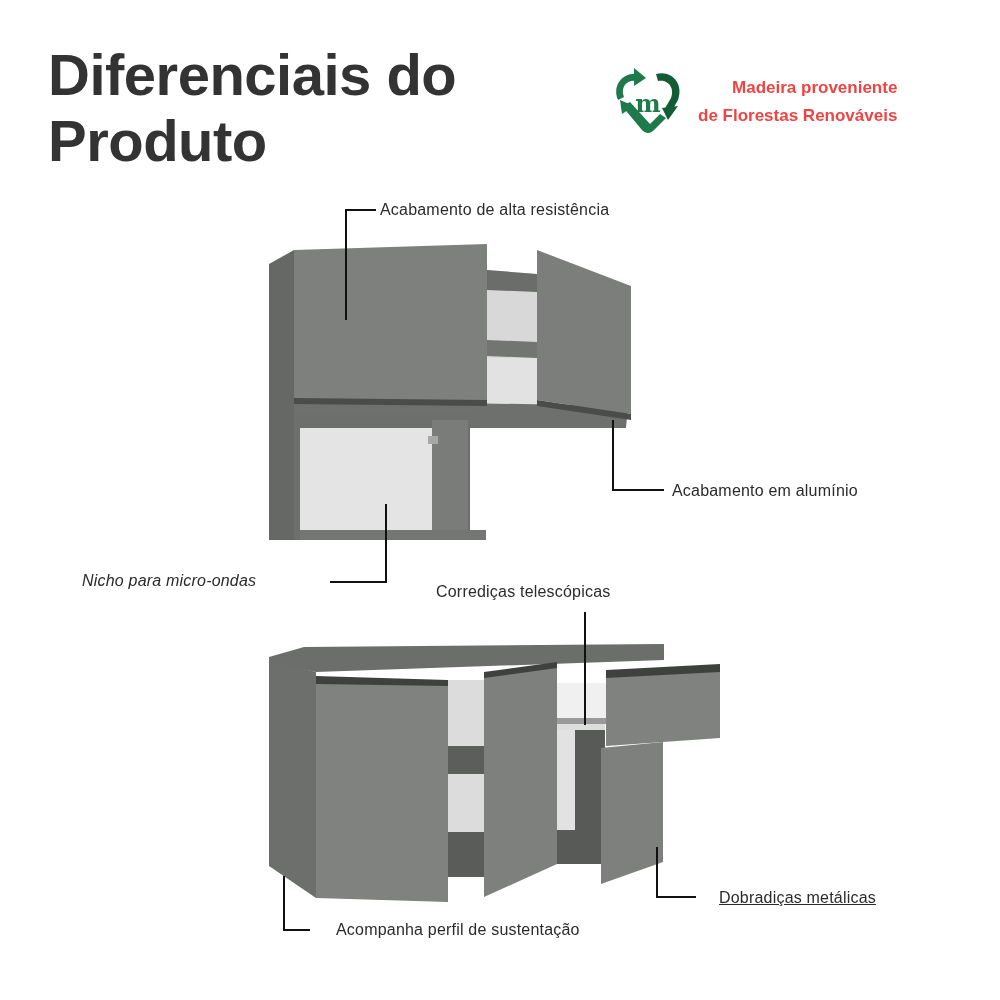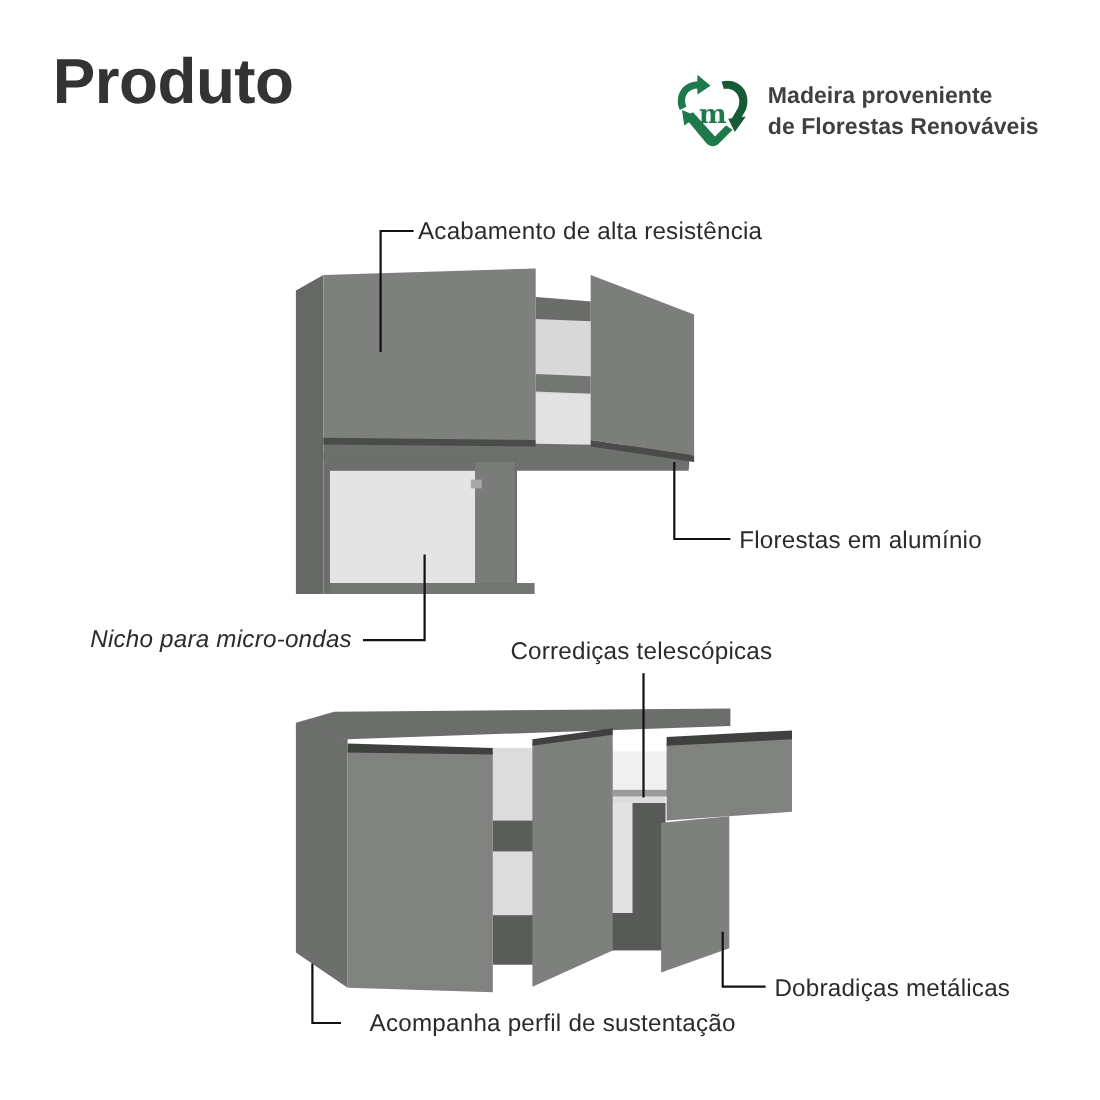--- a/index.html
+++ b/index.html
@@ -8,33 +8,34 @@
     .title {
       position: absolute; left: 48px; top: 42px;
       font-size: 58px; line-height: 66px; font-weight: 700; color: #333333;
       letter-spacing: -0.5px;
     }
     .title span { display: block; }
     .badge { position: absolute; left: 608px; top: 66px; width: 380px; height: 72px; }
     .badge-logo { position: absolute; left: 0; top: 0; width: 80px; height: 72px; }
     .badge-text {
       position: absolute; left: 90px; top: 8px;
-      font-size: 21px; line-height: 28px; font-weight: 700; color: #404040;
+      font-size: 17px; line-height: 28px; font-weight: 700; color: #ef4444; text-align: right;
     }
     .badge-text span { display: block; white-space: nowrap; }
     .art { position: absolute; left: 0; top: 0; width: 1000px; height: 1000px; }
     .label {
-      position: absolute; font-size: 22px; line-height: 24px; color: #2b2b2b;
+      position: absolute; font-size: 16px; line-height: 24px; color: #2b2b2b;
       white-space: nowrap; letter-spacing: 0.2px;
     }
   </style>
 </head>
 <body>
 
 <div class="title">
+  <span>Diferenciais do</span>
   <span>Produto</span>
 </div>
 
 <div class="badge">
   <svg class="badge-logo" viewBox="0 0 80 72">
 
     <path d="M30 8 C14 6 4 20 10 34 L16 31 C12 21 19 13 29 15 Z" fill="#1e7a4a"></path>
     <path d="M26 2 L38 12 L26 20 Z" fill="#1e7a4a"></path>
     <path d="M48 8 C64 4 76 18 70 34 L62 48 L56 44 L63 32 C67 22 60 13 50 15 Z" fill="#145c36"></path>
     <path d="M70 40 L60 54 L54 42 Z" fill="#145c36"></path>
@@ -106,17 +107,17 @@
     <polyline points="346,320 346,210 376,210"></polyline>
     <polyline points="613,420 613,490 664,490"></polyline>
     <polyline points="386,504 386,582 330,582"></polyline>
     <polyline points="585,612 585,725"></polyline>
     <polyline points="657,847 657,897 696,897"></polyline>
     <polyline points="284,876 284,930 310,930"></polyline>
   </g>
 </svg>
 
 <div class="label" style="left:380px; top:198px;">Acabamento de alta resistência</div>
-<div class="label" style="left:672px; top:479px;">Florestas em alumínio</div>
+<div class="label" style="left:672px; top:479px;">Acabamento em alumínio</div>
 <div class="label" style="left:82px; top:569px;font-style:italic;">Nicho para micro-ondas</div>
-<div class="label" style="left:464px; top:580px;">Corrediças telescópicas</div>
-<div class="label" style="left:704px; top:886px;">Dobradiças metálicas</div>
+<div class="label" style="left:436px; top:580px;">Corrediças telescópicas</div>
+<div class="label" style="left:719px; top:886px;text-decoration:underline;">Dobradiças metálicas</div>
 <div class="label" style="left:316px; top:918px;margin-left:20px;">Acompanha perfil de sustentação</div>
 
 </body></html>

